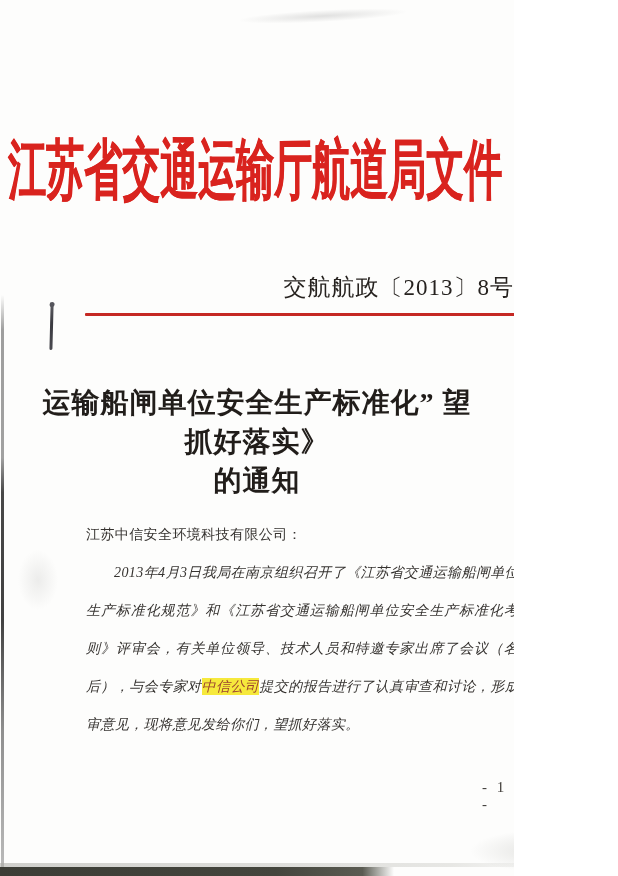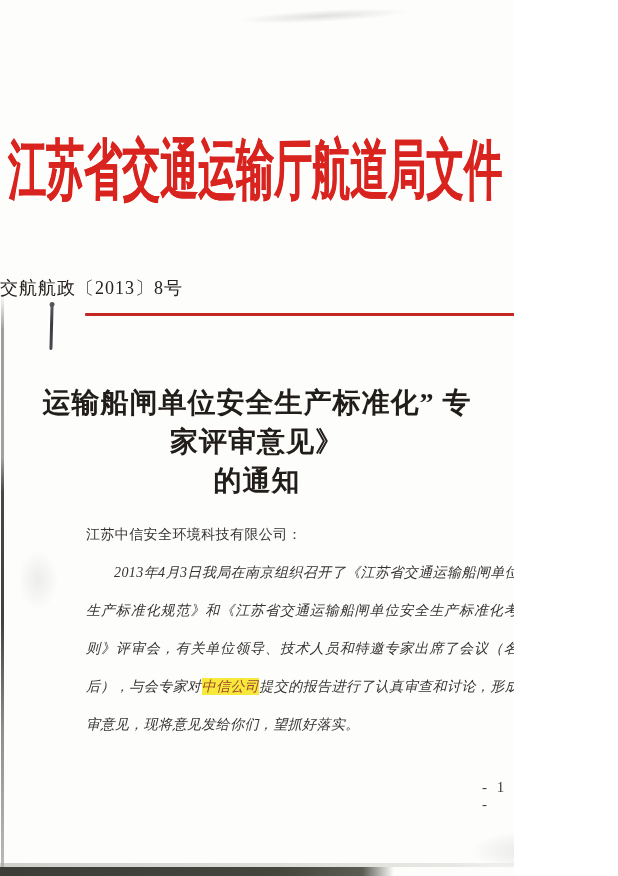--- a/index.html
+++ b/index.html
@@ -71,22 +71,22 @@
     color: #d9231e;
     letter-spacing: 0px;
     transform: scaleY(1.72);
     transform-origin: center center;
     text-shadow: 0.6px 0 0 #d9231e;
     white-space: nowrap;
   }
 
   .doc-number {
     position: absolute; left: 0; right: 0; top: 276px;
-    text-align: left;
-    font-size: 18px; line-height: 24px;
+    text-align: right;
+    font-size: 23px; line-height: 24px;
     color: #26221f;
     letter-spacing: 1px;
   }
 
   .red-rule {
     position: absolute; left: 85px; top: 313px; width: 462px; height: 3px;
     background: #c52823;
     border-radius: 1px;
   }
 
@@ -137,21 +137,21 @@
   <div class="edge-bottom"></div>
   <div class="smudge-bottom-right"></div>
 
   <div class="header-title">江苏省交通运输厅航道局文件</div>
 
   <div class="doc-number">交航航政〔2013〕8号</div>
 
   <div class="red-rule"></div>
 
   <div class="doc-title">
-    <span class="t-line">运输船闸单位安全生产标准化” 专家评审意见》</span>
+    <span class="t-line">运输船闸单位安全生产标准化” 望抓好落实》</span>
     <span class="t-line">的通知</span>
   </div>
 
   <div class="body-block">
     <span class="salutation">江苏中信安全环境科技有限公司：</span>
     <p class="body-paragraph">
       <span>2013年4月3日我局在南京组织召开了《江苏省交通运输船闸单位安全生产标准化规范》和《江苏省交通运输船闸单位安全生产标准化考评细则》评审会，有关单位领导、技术人员和特邀专家出席了会议（名单附后），与会专家对</span><mark class="company-highlight">中信公司</mark><span>提交的报告进行了认真审查和讨论，形成了评审意见，现将意见发给你们，望抓好落实。</span>
     </p>
   </div>
 

